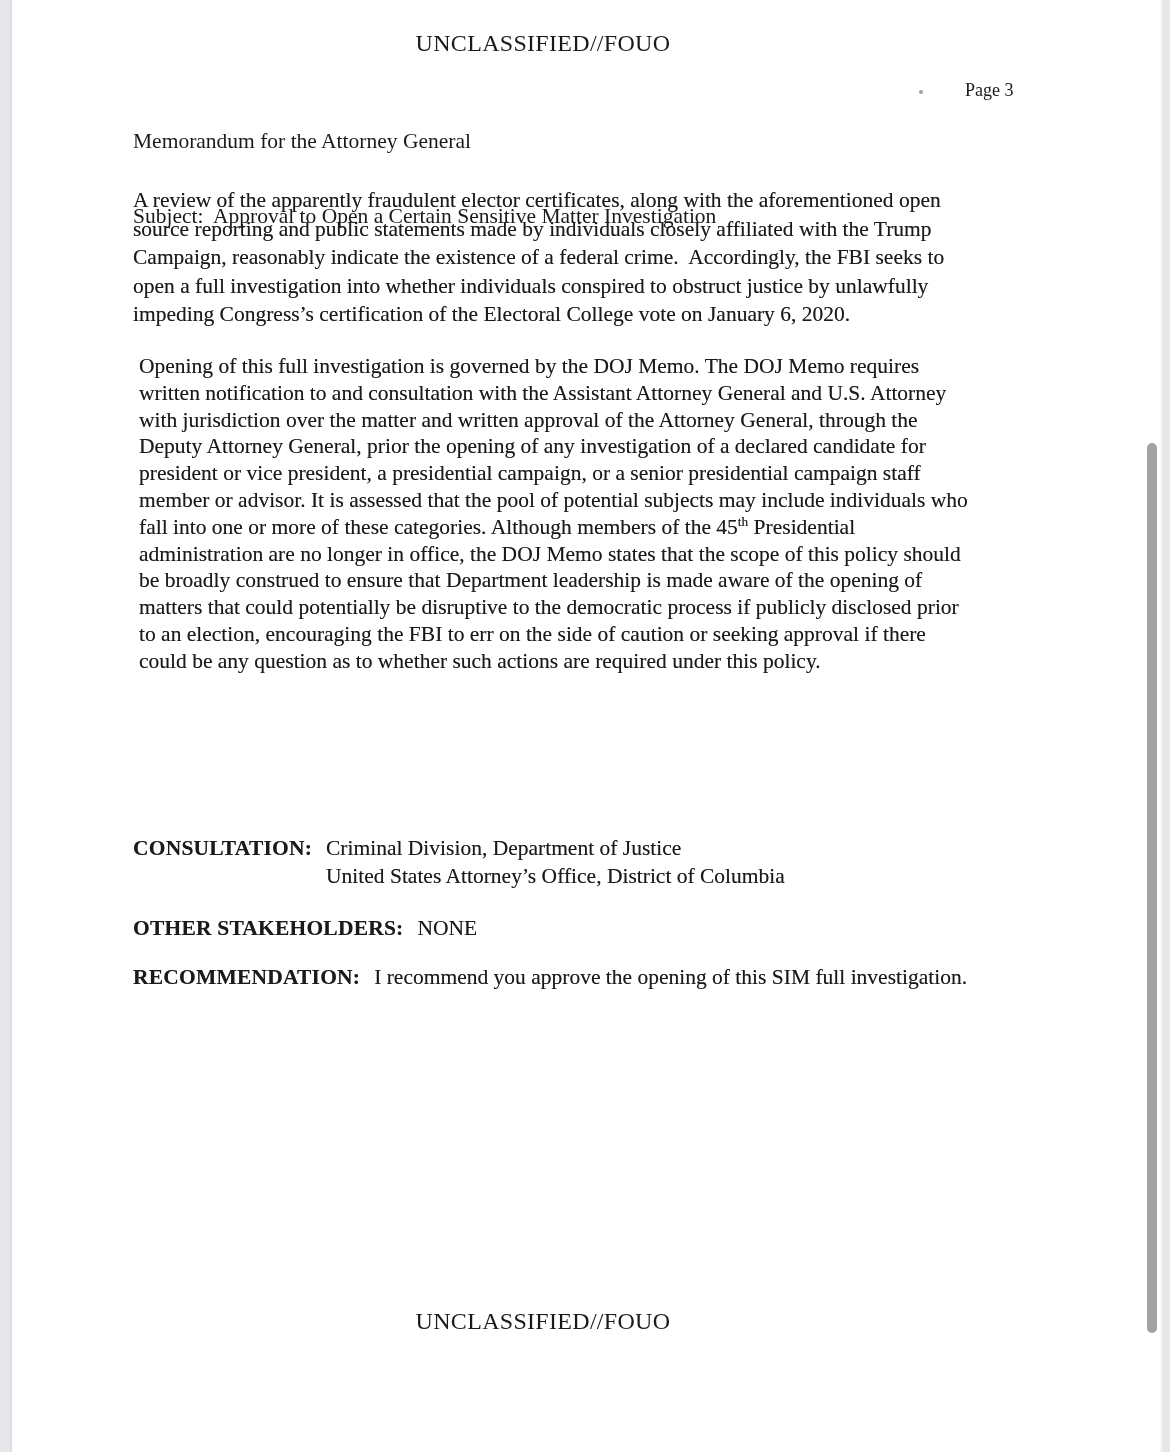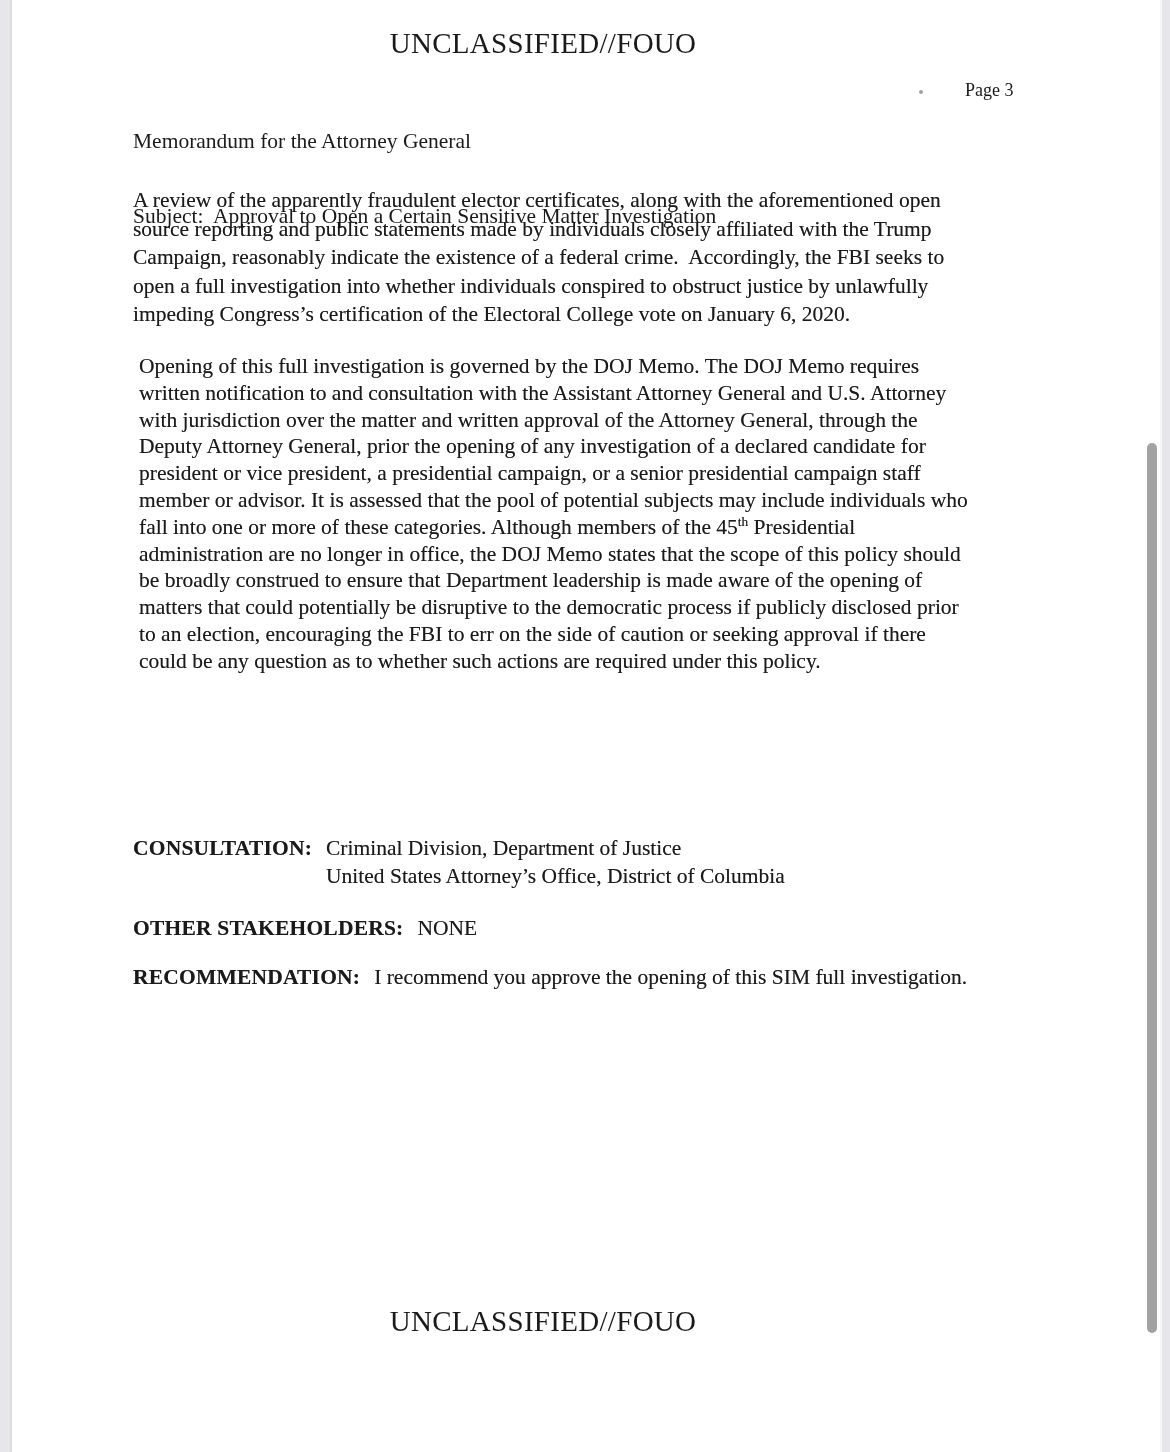--- a/index.html
+++ b/index.html
@@ -13,21 +13,21 @@
   }
   .edge-strip{position:absolute;top:0;height:100%;}
   #left-strip{left:0;width:10px;background:var(--edge_strip,#e7e7eb);border-right:2px solid #dcdce2;}
   #right-strip{right:0;width:8px;background:var(--edge_strip,#e7e7eb);border-left:2px solid #f6f6f8;}
   #scroll-thumb{
     position:absolute;left:1147px;top:443px;width:10px;height:890px;
     border-radius:6px;background:var(--scrollbar_thumb,#a2a2a2);
   }
   .txt{position:absolute;white-space:pre-wrap;}
   #classification-header,#classification-footer{
-    left:0;width:1086px;text-align:center;font-size:29px;line-height:26px;letter-spacing:0.3px;
+    left:0;width:1086px;text-align:center;font-size:24px;line-height:26px;letter-spacing:0.3px;
   }
   #classification-header{top:30px;}
   #classification-footer{top:1308px;}
   #memo-head{top:79px;left:133px;font-size:21.5px;line-height:25px;}
   #page-number{top:80px;left:965px;font-size:18px;}
   #page-dot{position:absolute;left:919px;top:90px;width:4px;height:4px;border-radius:50%;background:#8a8a8a;opacity:.8;}
   .body-par{left:133px;width:1010px;font-size:21.5px;text-shadow:0 0 .5px rgba(0,0,0,.45);}
   #par-1{top:186px;line-height:28.5px;}
   #par-2{top:347px;line-height:26.8px;}
   #par-3{top:676px;line-height:27.5px;}

